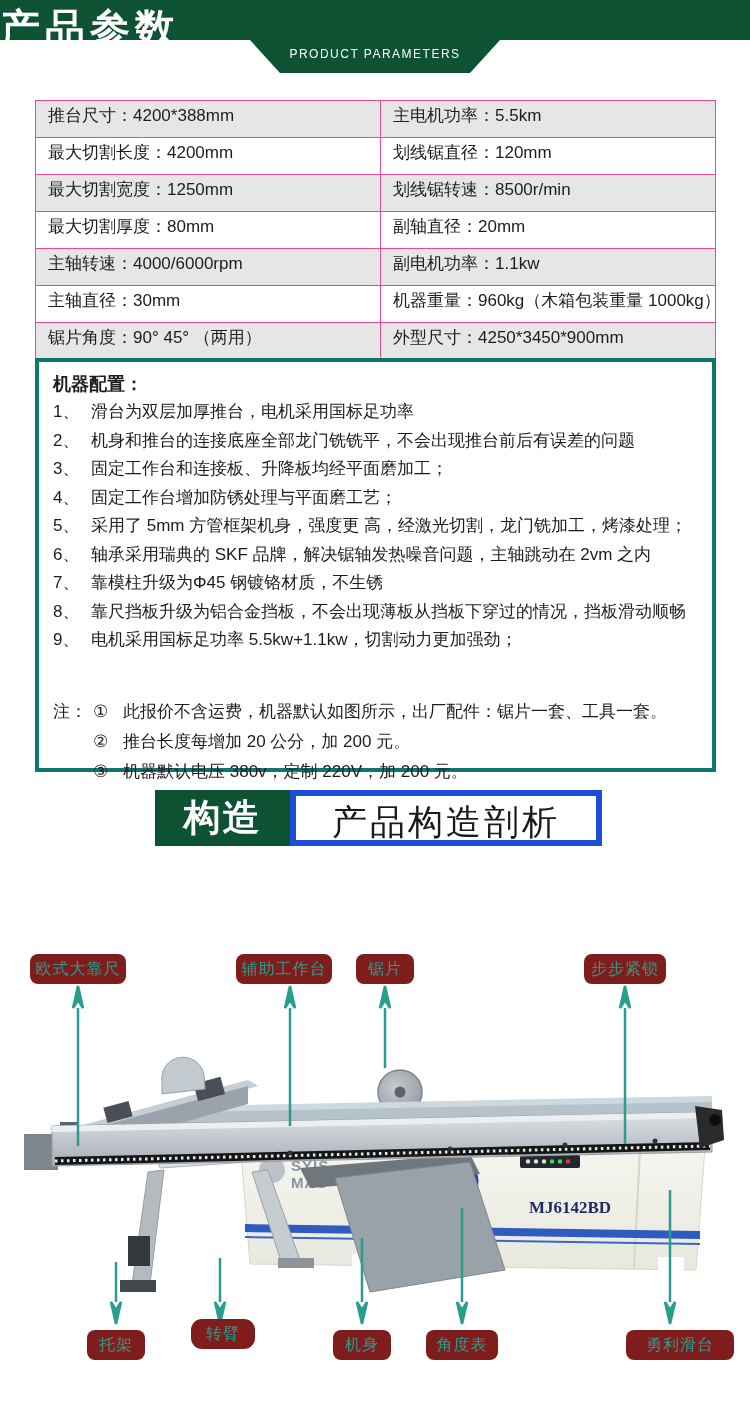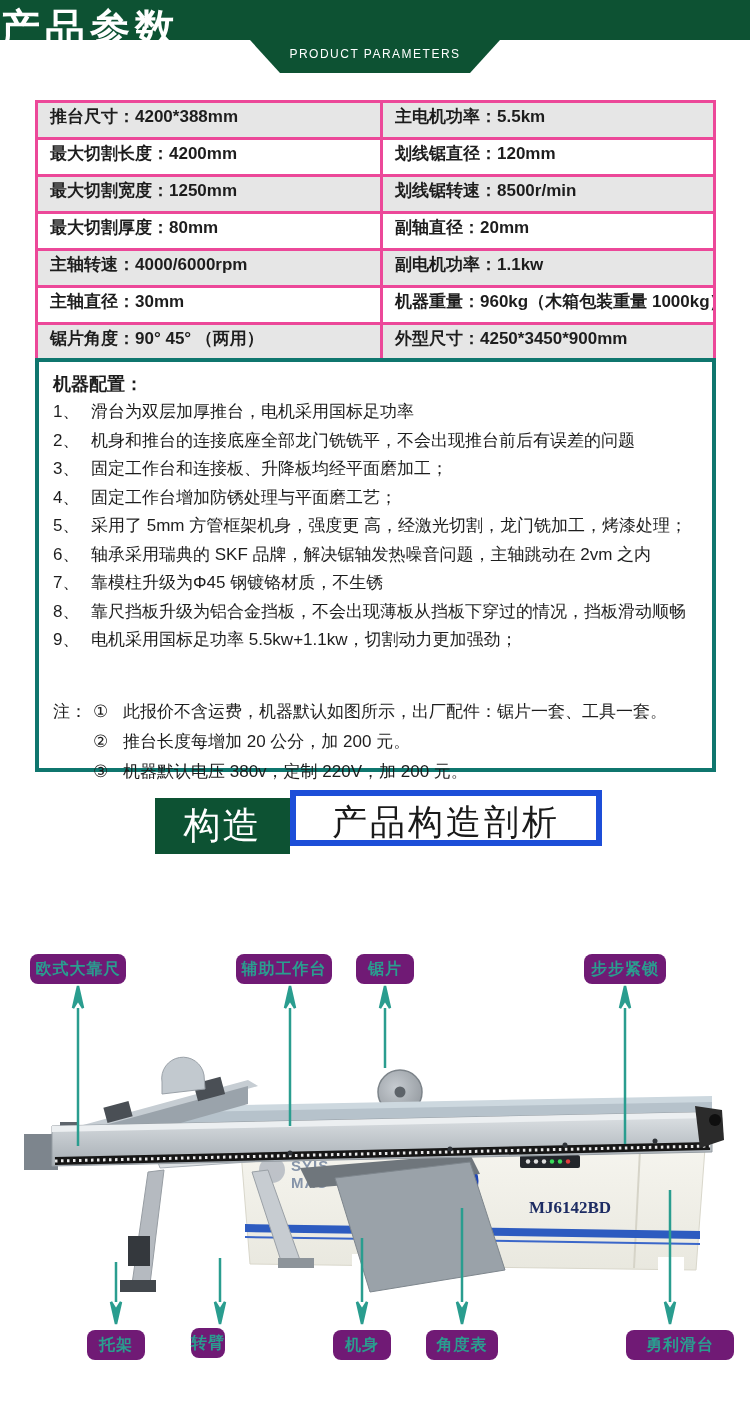--- a/index.html
+++ b/index.html
@@ -27,52 +27,52 @@
   .hdr-sub{
     position:absolute;left:0;top:47px;width:750px;text-align:center;
     color:#fff;font-size:12px;letter-spacing:1.5px;font-weight:400;
   }
   
   .spec{
     position:absolute;left:35px;top:100px;width:681px;border-collapse:collapse;
     table-layout:fixed;font-size:17px;color:#1d1d1d;
   }
   .spec td{
-    border:3px solid #ec4899;height:37px;padding:0 0 8px 12px;vertical-align:middle;
-    white-space:nowrap;overflow:hidden;font-weight:bold;
+    border:1px solid #ec4899;height:37px;padding:0 0 8px 12px;vertical-align:middle;
+    white-space:nowrap;overflow:hidden;
   }
   .spec col.c1{width:345px;}
   .spec tr.row-gray td{background:#e6e6e6;}
   .spec tr.row-white td{background:#fff;}
   
   .config{
     position:absolute;left:35px;top:358px;width:681px;height:414px;
     border:4px solid #0f766e;padding:8px 16px 0 14px;font-size:17px;color:#1d1d1d;
   }
   .config-title{font-size:18px;font-weight:bold;line-height:28px;}
   .cfg-item{display:grid;grid-template-columns:38px 1fr;line-height:28.5px;}
   .notes{display:grid;grid-template-columns:40px 1fr;margin-top:42px;}
   .notes-label{grid-column:1;line-height:30px;}
   .note-item{grid-column:2;line-height:30px;display:grid;grid-template-columns:30px 1fr;}
   
   .sec{position:absolute;left:155px;top:790px;height:56px;display:flex;}
   .sec-tab{
     width:135px;height:56px;background:var(--green);color:#fff;
-    font-size:37px;font-weight:400;text-align:center;line-height:56px;letter-spacing:2px;margin-top:8px;
+    font-size:37px;font-weight:700;text-align:center;line-height:56px;letter-spacing:2px;
   }
   .sec-title{
     height:56px;border:6px solid #1d4ed8;background:#fff;color:#1a1a1a;
     font-size:35px;font-weight:500;line-height:52px;padding:0 36px;letter-spacing:3px;
   }
   
   .diagram{position:absolute;left:0;top:940px;width:750px;height:465px;}
   .diagram svg{position:absolute;left:0;top:0;}
   .pill{
-    position:absolute;height:30px;background:#701a75;color:var(--teal);
-    border-radius:8px;font-size:16px;font-weight:bold;text-align:center;
+    position:absolute;height:30px;background:#7f1d1d;color:var(--teal);
+    border-radius:8px;font-size:16px;font-weight:normal;text-align:center;
     line-height:30px;letter-spacing:1px;white-space:nowrap;
   }
 </style>
 </head>
 <body>
 
 <div class="page">
 
   <div class="band"></div>
   <div class="ribbon"></div>
@@ -328,20 +328,20 @@
       </g>
     </svg>
     <div id="top-labels">
         <div class="pill" style="left: 30px; width: 96px; top: 14px;">欧式大靠尺</div>
         <div class="pill" style="left: 236px; width: 96px; top: 14px;">辅助工作台</div>
         <div class="pill" style="left: 356px; width: 58px; top: 14px;">锯片</div>
         <div class="pill" style="left: 584px; width: 82px; top: 14px; border-radius: 8px;">步步紧锁</div>
       </div>
     <div id="bottom-labels">
         <div class="pill" style="left: 87px; width: 58px; top: 390px;">托架</div>
-        <div class="pill" style="left: 191px; width: 34px; top: 388px;">转臂</div>
+        <div class="pill" style="left: 191px; width: 64px; top: 379px; border-radius: 11px;">转臂</div>
         <div class="pill" style="left: 333px; width: 58px; top: 390px;">机身</div>
         <div class="pill" style="left: 426px; width: 72px; top: 390px;">角度表</div>
         <div class="pill" style="left: 626px; width: 108px; top: 390px;">勇利滑台</div>
       </div>
   </div>
 
 </div>
 
 </body></html>

